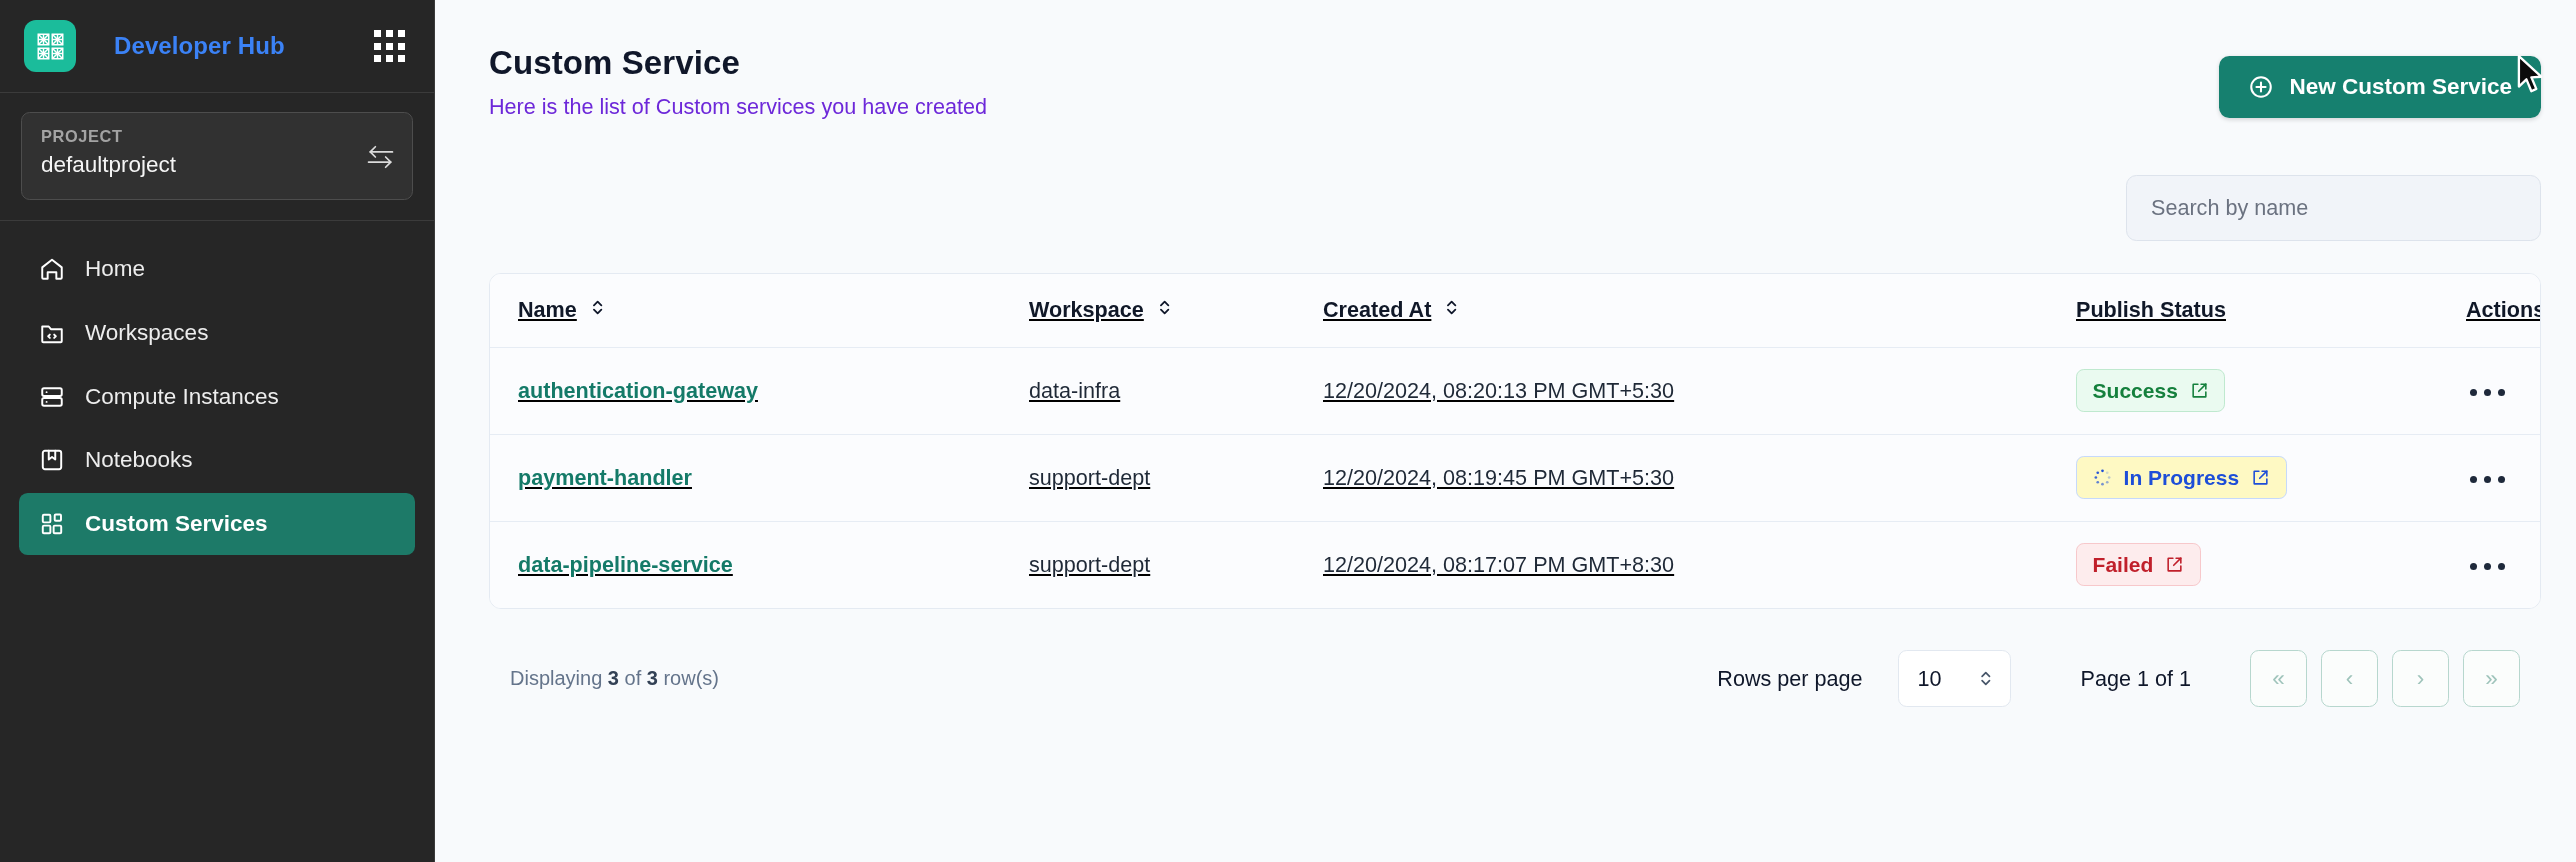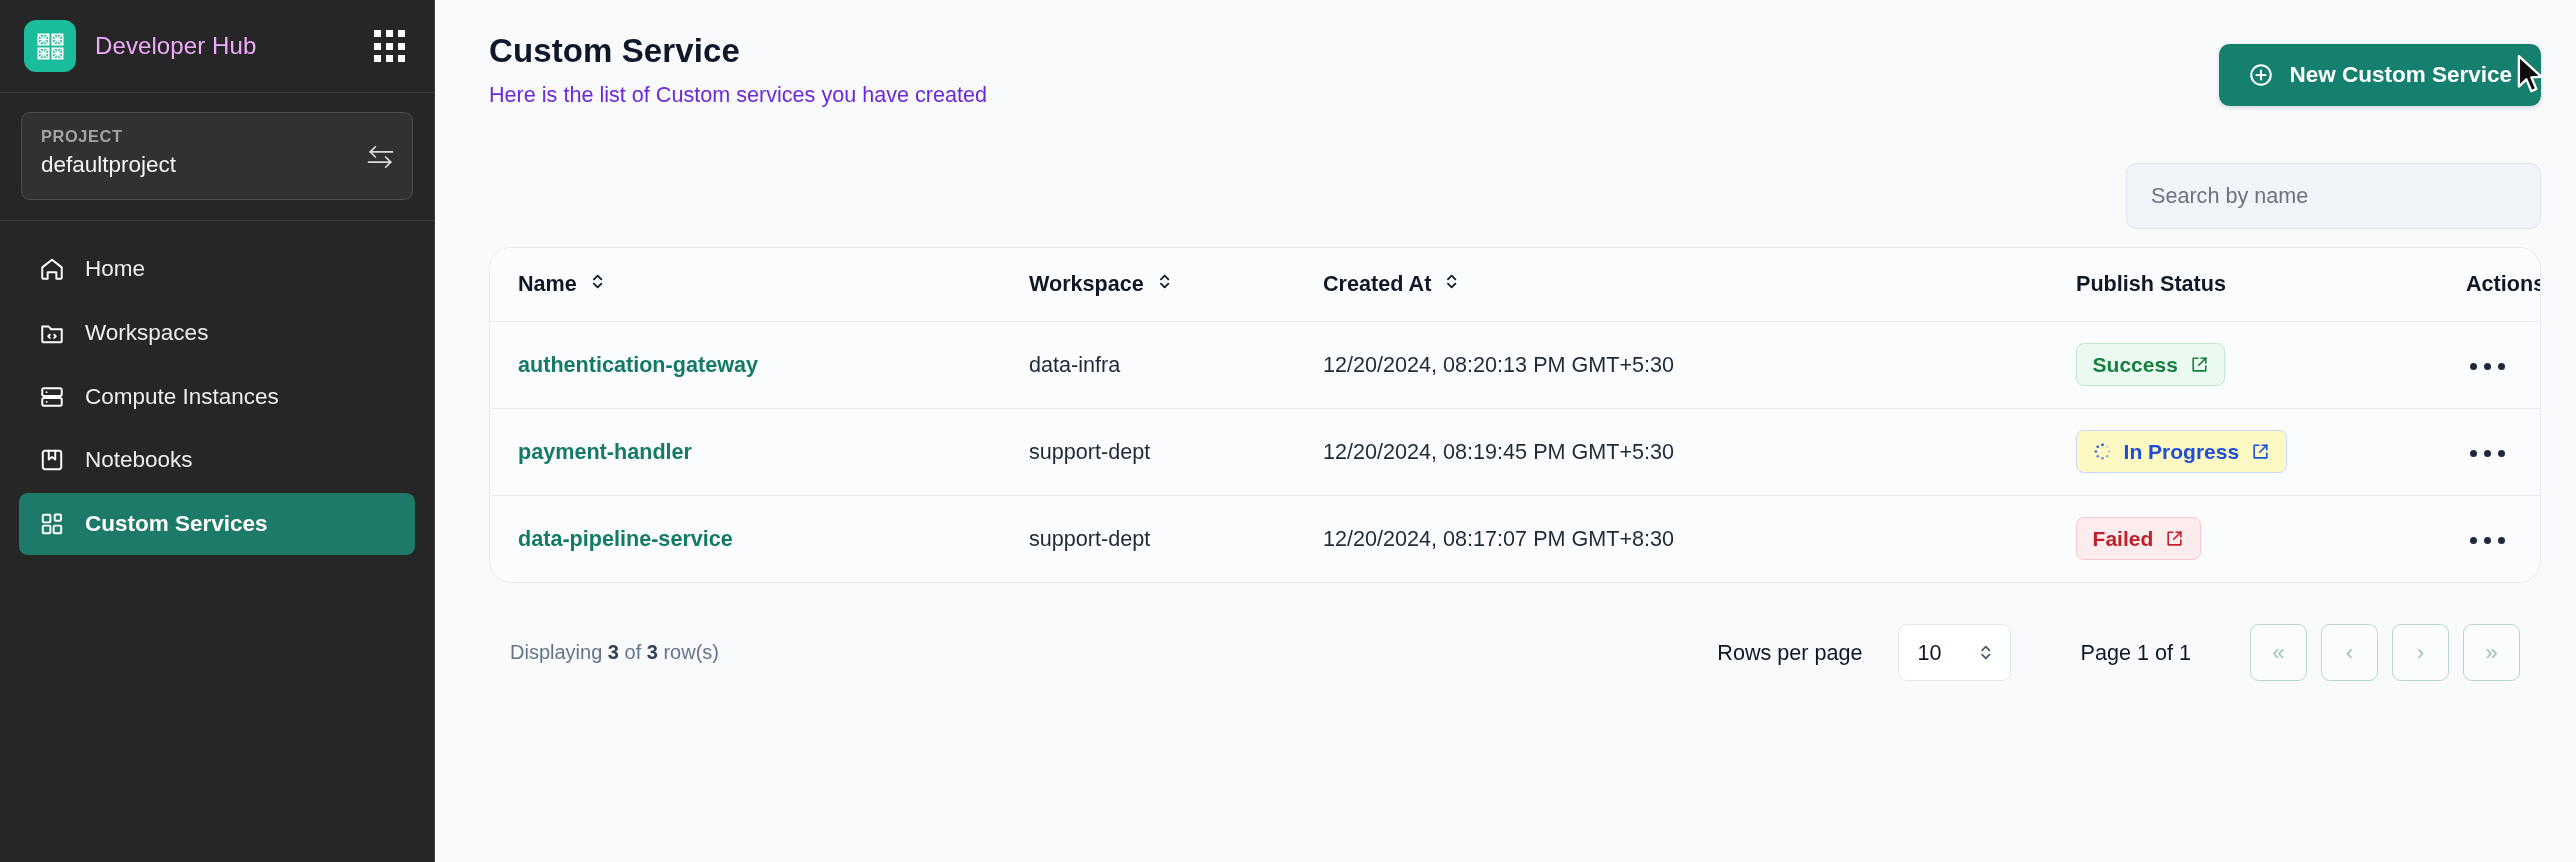--- a/index.html
+++ b/index.html
@@ -26,22 +26,22 @@
     border-bottom: 0.9px solid #3b3b3b;
   }
   .logo-mark {
     width: 52px; height: 52px; border-radius: 12px;
     background: #1bbc9b;
     display: flex; align-items: center; justify-content: center;
     flex: none;
   }
   .logo-mark svg { display: block; }
   .brand-title {
-    margin-left: 19px;
-    color: #f0abfc; font-size: 24px; font-weight: 400;
+    margin-left: 38px;
+    color: #3b82f6; font-size: 24px; font-weight: 700;
     letter-spacing: 0.1px; white-space: nowrap;
   }
   .grid-icon {
     margin-left: auto;
     display: grid; grid-template-columns: repeat(3, 7px);
     grid-template-rows: repeat(3, 7px); gap: 5.2px;
     cursor: pointer;
   }
   .grid-icon i { display: block; width: 7px; height: 7px; background: #ffffff; }
 
@@ -82,21 +82,21 @@
   .nav-item.active {
     background: #1d7a68;
     color: #ffffff; font-weight: 700;
   }
 
   
   .main {
     flex: 1; height: 862px;
     background: #f8fafc;
     position: relative;
-    padding: 4px 35px 0 54px;
+    padding: 16px 35px 0 54px;
     overflow: hidden;
   }
   .page-head { padding-top: 28px; display: flex; align-items: flex-start; }
   .page-title { font-size: 33px; font-weight: 700; color: #10172a; letter-spacing: 0.1px; }
   .page-sub { font-size: 21.6px; color: #6d28d9; margin-top: 12px; }
 
   .new-btn {
     margin-left: auto; margin-top: 12px;
     background: #16806f;
     color: #ffffff;
@@ -118,25 +118,26 @@
     border-radius: 10.4px;
     padding: 0 24px;
     font-size: 21.6px; color: #0f172a;
     font-family: "Liberation Sans", sans-serif;
     outline: none;
     margin-left: 18px;
   }
   .search-input::placeholder { color: #6b7280; }
 
   .table-card {
-    margin-top: 18px;
+    margin-top: 32px;
     background: #ffffff;
     border: 0.9px solid #e4eaf2;
-    border-radius: 22px;
+    border-radius: 12px;
     overflow: hidden;
+    text-decoration: underline;
   }
   table { width: 100%; border-collapse: collapse; table-layout: fixed; }
   thead th {
     text-align: left;
     font-size: 21.6px; font-weight: 700; color: #101828;
     height: 73px;
     padding: 0 0 0 28px;
     background: #fbfcfe;
     border-bottom: 0.9px solid #e6ecf4;
     white-space: nowrap;

